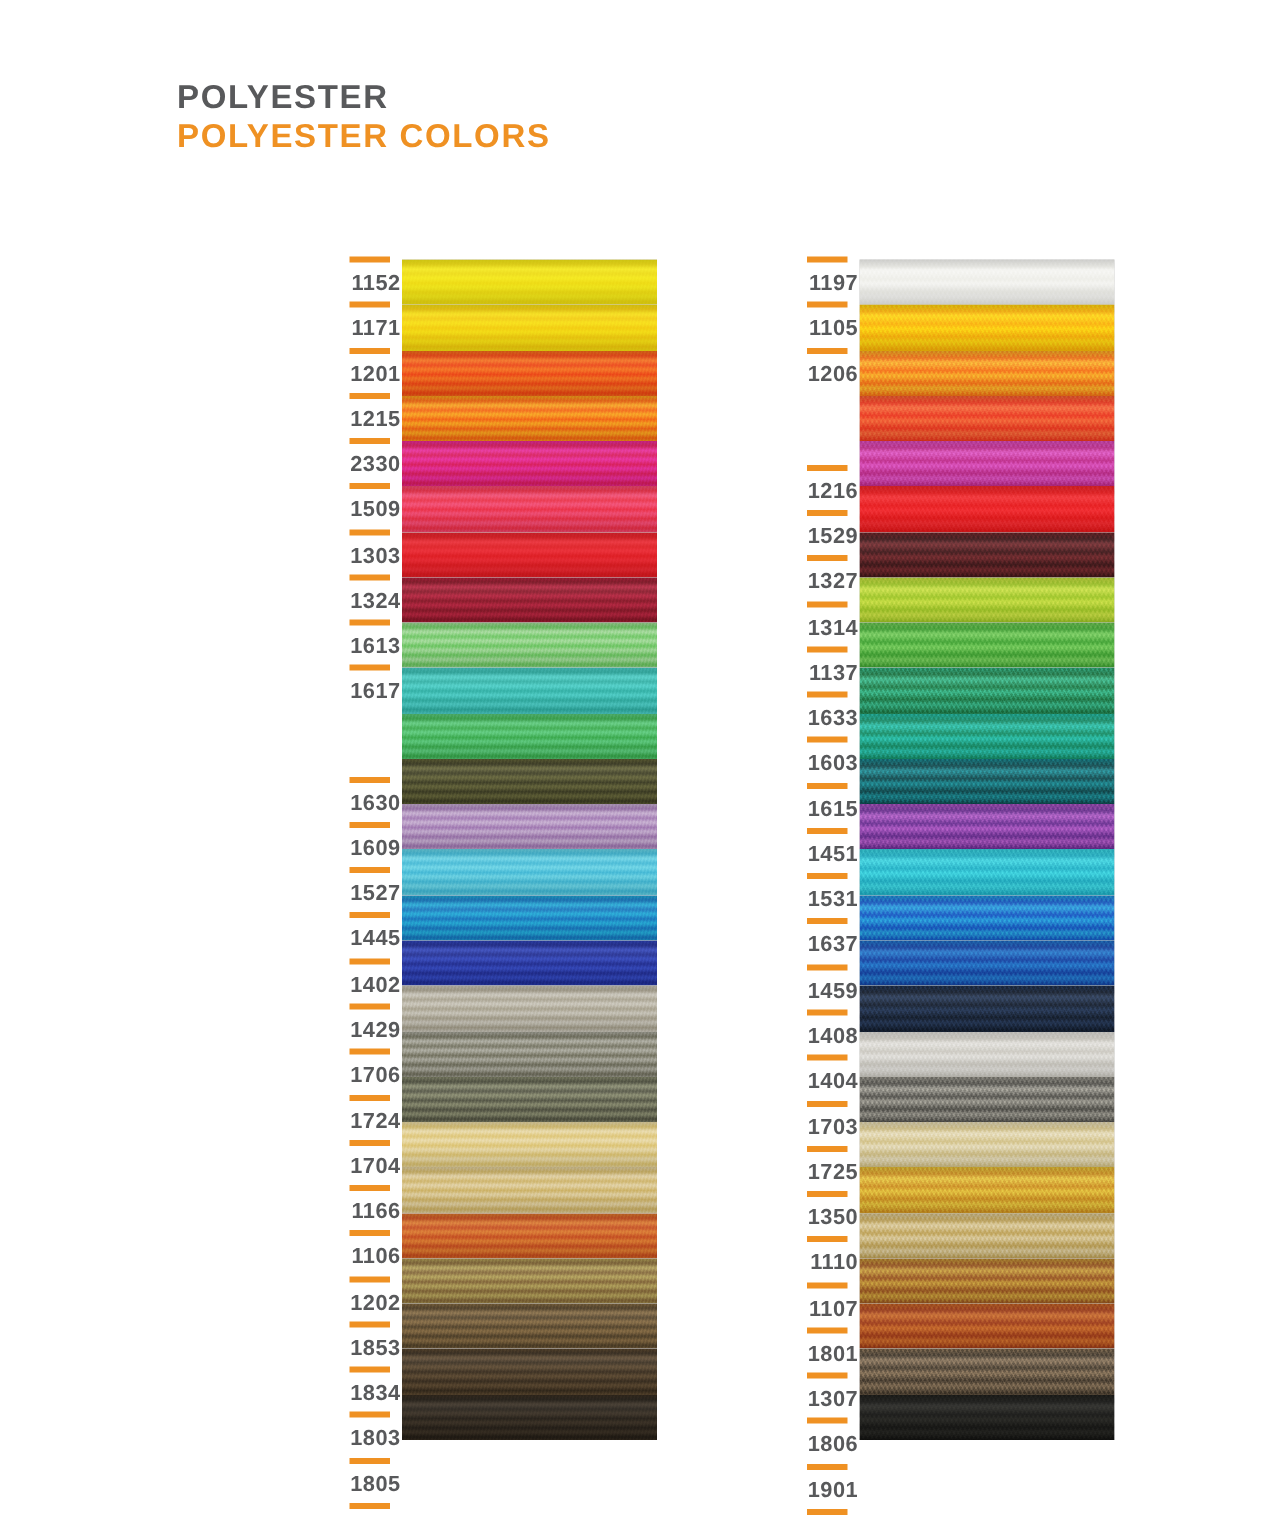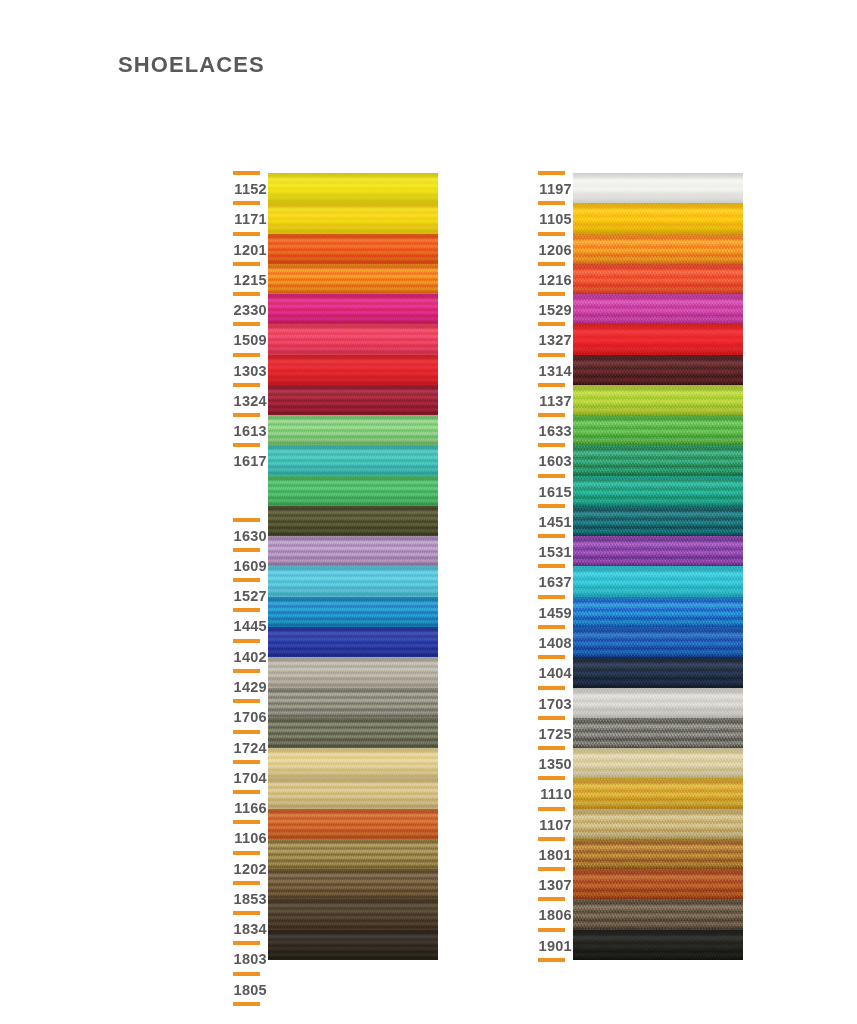--- a/index.html
+++ b/index.html
@@ -183,21 +183,22 @@
       rgba(255,255,255,0.04) 52%,
       rgba(0,0,0,0.14) 100%
     );
     pointer-events: none;
   }
 </style>
 </head>
 <body>
 
 <div id="title-block">
-  <div id="title-line-1">SHOELACES</div>
+  <div id="title-line-1">POLYESTER</div>
+  <div id="title-line-2">POLYESTER COLORS</div>
 </div>
 
 <div id="chart-area">
 
   <div class="color-column" id="column-left">
     <div class="column-labels" id="labels-left">
         <div class="label-row" style="height: 30.2692px;">
           <span class="tick"></span>
           <span class="label-code">1152</span>
         </div>
@@ -444,21 +445,21 @@
           <span class="label-code">1197</span>
         </div>
         <div class="label-row" style="height: 30.2692px;">
           <span class="tick"></span>
           <span class="label-code">1105</span>
         </div>
         <div class="label-row" style="height: 30.2692px;">
           <span class="tick"></span>
           <span class="label-code">1206</span>
         </div>
-        <div class="label-row" style="height: 30.2692px;">
+        <div class="label-row" style="height: 30.2692px; margin-top: 48px;">
           <span class="tick"></span>
           <span class="label-code">1216</span>
         </div>
         <div class="label-row" style="height: 30.2692px;">
           <span class="tick"></span>
           <span class="label-code">1529</span>
         </div>
         <div class="label-row" style="height: 30.2692px;">
           <span class="tick"></span>
           <span class="label-code">1327</span>

